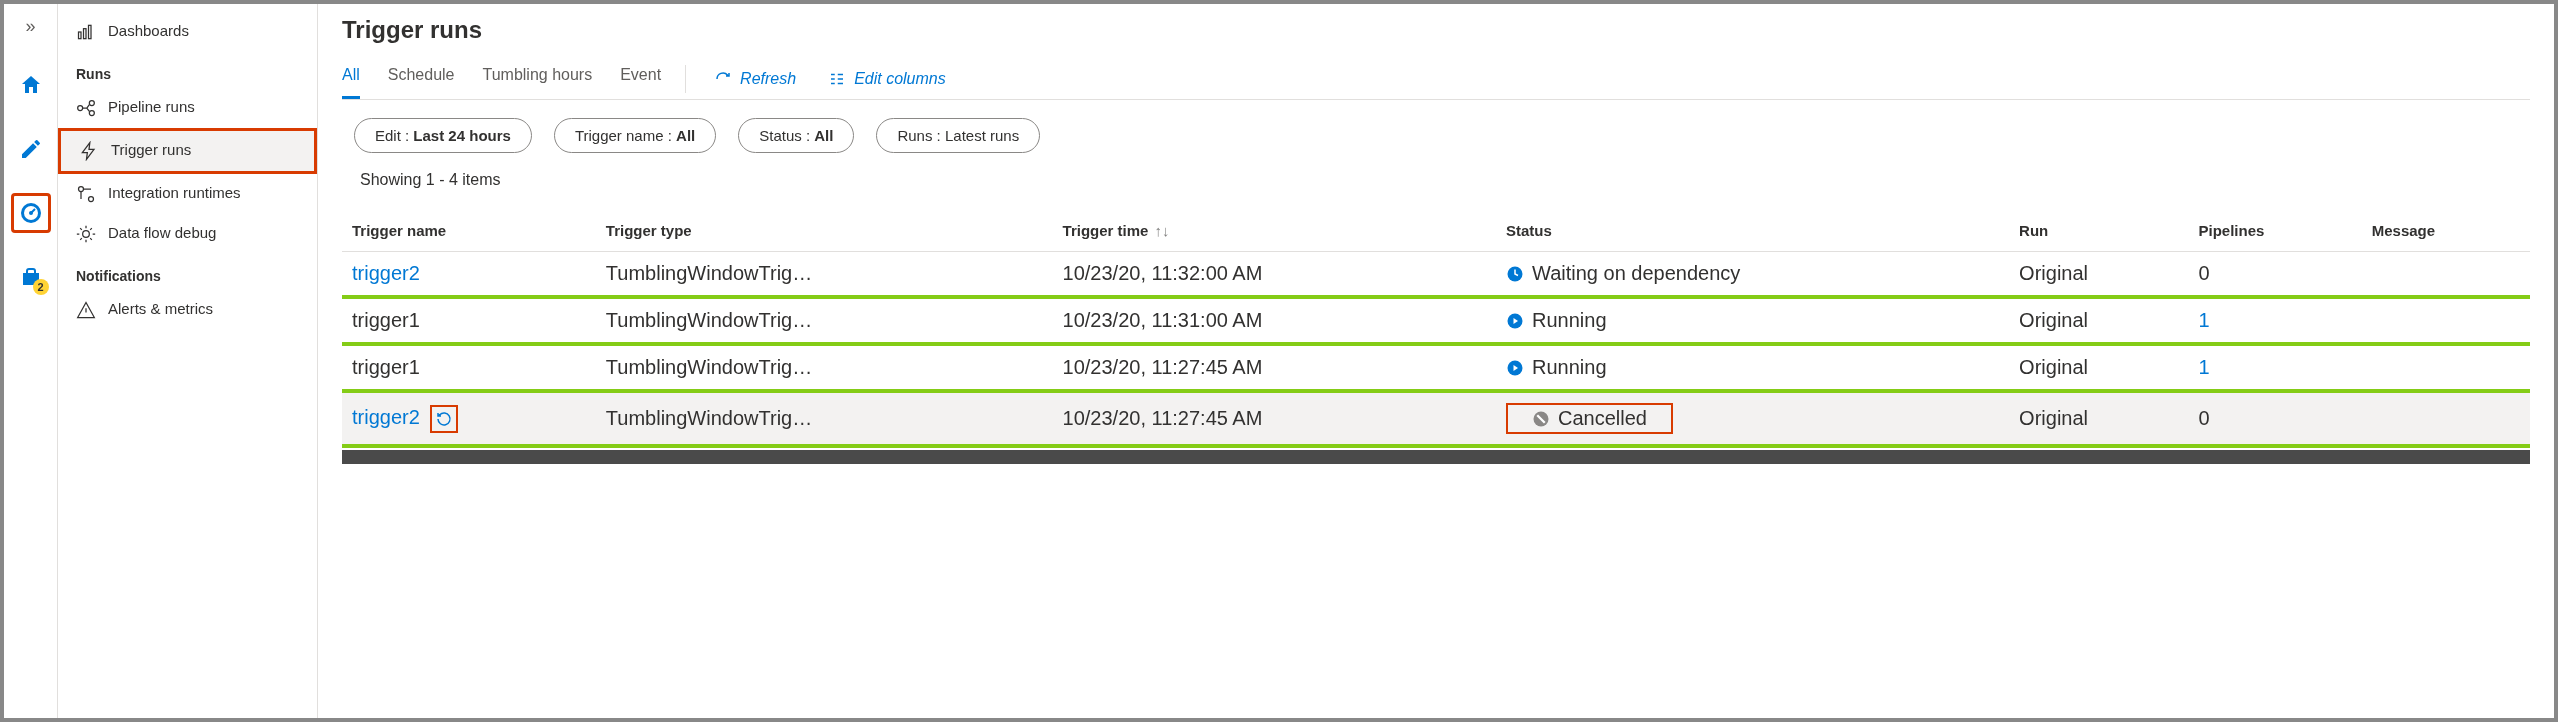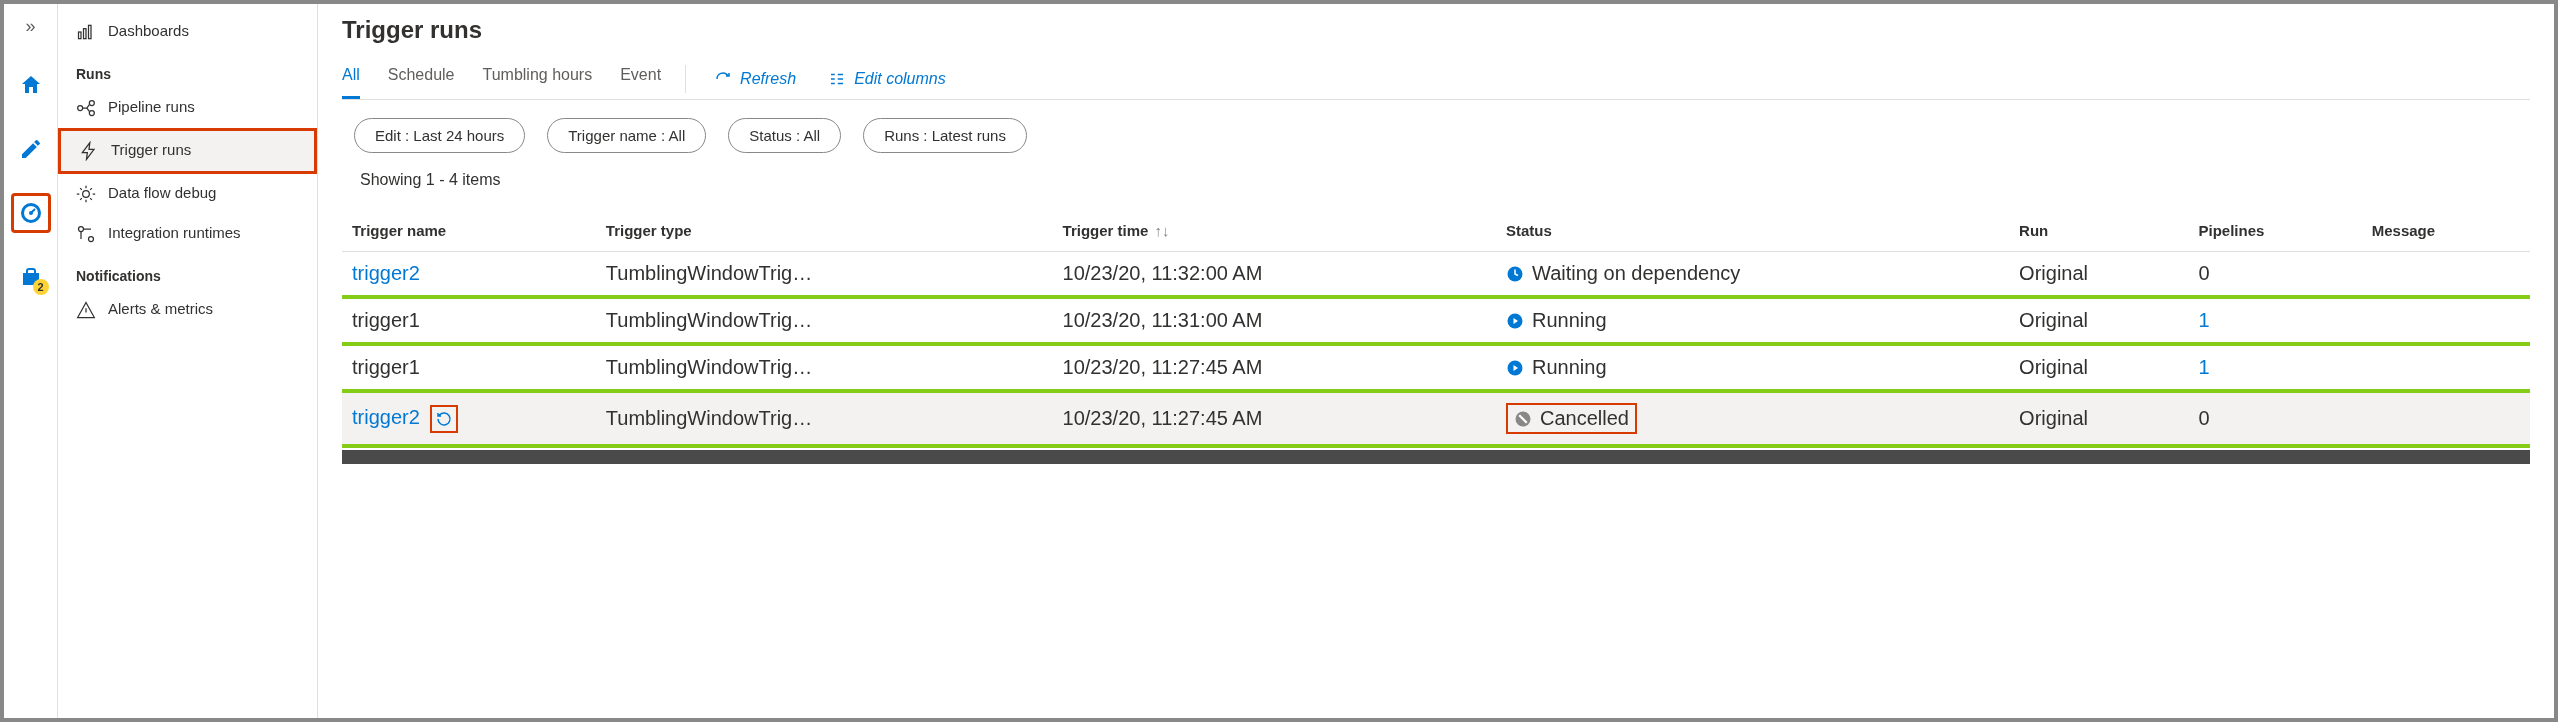--- a/index.html
+++ b/index.html
@@ -28,35 +28,35 @@
   .toolbar { display: flex; align-items: center; gap: 24px; border-bottom: 1px solid #e1dfdd; padding-bottom: 0; margin-bottom: 18px; }
   .tabs { display: flex; gap: 28px; }
   .tab { padding: 8px 0 12px; font-size: 16px; color: #605e5c; cursor: pointer; border-bottom: 3px solid transparent; }
   .tab.active { color: #0078d4; border-bottom-color: #0078d4; font-weight: 400; }
   .tb-divider { width: 1px; height: 28px; background: #e1dfdd; }
   .tb-btn { display: flex; align-items: center; gap: 8px; color: #0078d4; font-size: 16px; cursor: pointer; padding: 6px 4px; font-style: italic; }
   .tb-btn svg { width: 18px; height: 18px; }
 
   .pills { display: flex; gap: 22px; margin-bottom: 18px; padding-left: 12px; }
   .pill { border: 1px solid #8a8886; border-radius: 20px; padding: 8px 20px; font-size: 15px; cursor: pointer; background: #fff; }
-  .pill b { font-weight: 400; }
+  .pill b { font-weight: 700; }
 
   .showing { font-size: 16px; padding-left: 18px; margin-bottom: 21px; }
 
   .table { width: 100%; border-collapse: collapse; }
   .table th { text-align: left; font-weight: 600; font-size: 15px; padding: 12px 10px; border-bottom: 1px solid #e1dfdd; }
   .table td { padding: 10px 10px; font-size: 20px; border-bottom: 4px solid #84cc16; }
   .table tr.hover-row { background: #f3f2f1; }
   .link { color: #0078d4; cursor: pointer; }
   .status { display: flex; align-items: center; gap: 8px; }
   .status svg { width: 18px; height: 18px; }
   .rerun-btn { width: 28px; height: 28px; border: 2px solid #d83b01; display: inline-flex; align-items: center; justify-content: center; cursor: pointer; vertical-align: middle; margin-left: 10px; }
   .rerun-btn svg { width: 18px; height: 18px; }
   .sort-ic { margin-left: 6px; opacity: 0.6; }
-  .status-box { border: 2px solid #d83b01; padding: 2px 6px; display: inline-flex; }
+  .status-box { border: 2px solid #d83b01; padding: 2px 24px; display: inline-flex; }
   .scroll-track { height: 14px; background: #4a4a4a; margin-top: 2px; }
 </style>
 </head>
 <body>
 
 <div class="app">
 
   <div class="rail">
     <div class="expand">»</div>
     <div class="rail-item">
@@ -113,35 +113,35 @@
       <span class="ic">
           <svg viewBox="0 0 24 24" fill="none" stroke="#323130" stroke-width="1.5">
             <path d="M13 2L4 14h6l-1 8 9-12h-6l1-8z"></path>
           </svg>
         </span>
       <span>Trigger runs</span>
     </div>
     <div class="side-item">
       <span class="ic">
           <svg viewBox="0 0 24 24" fill="none" stroke="#323130" stroke-width="1.5">
-            <circle cx="12" cy="12" r="4"></circle>
-            <path d="M12 2v3M12 19v3M4 12H1M23 12h-3M5 5l2 2M17 17l2 2M5 19l2-2M17 7l2-2"></path>
-          </svg>
-        </span>
-      <span>Data flow debug</span>
-    </div>
-    <div class="side-item">
-      <span class="ic">
-          <svg viewBox="0 0 24 24" fill="none" stroke="#323130" stroke-width="1.5">
             <circle cx="6" cy="6" r="3"></circle>
             <circle cx="18" cy="18" r="3"></circle>
             <path d="M9 6h9M6 9v9"></path>
           </svg>
         </span>
       <span>Integration runtimes</span>
+    </div>
+    <div class="side-item">
+      <span class="ic">
+          <svg viewBox="0 0 24 24" fill="none" stroke="#323130" stroke-width="1.5">
+            <circle cx="12" cy="12" r="4"></circle>
+            <path d="M12 2v3M12 19v3M4 12H1M23 12h-3M5 5l2 2M17 17l2 2M5 19l2-2M17 7l2-2"></path>
+          </svg>
+        </span>
+      <span>Data flow debug</span>
     </div>
     <div class="side-section">Notifications</div>
     <div class="side-item">
       <span class="ic">
           <svg viewBox="0 0 24 24" fill="none" stroke="#323130" stroke-width="1.5">
             <path d="M12 3l10 18H2L12 3z"></path>
             <path d="M12 10v5M12 18h.01"></path>
           </svg>
         </span>
       <span>Alerts &amp; metrics</span>

